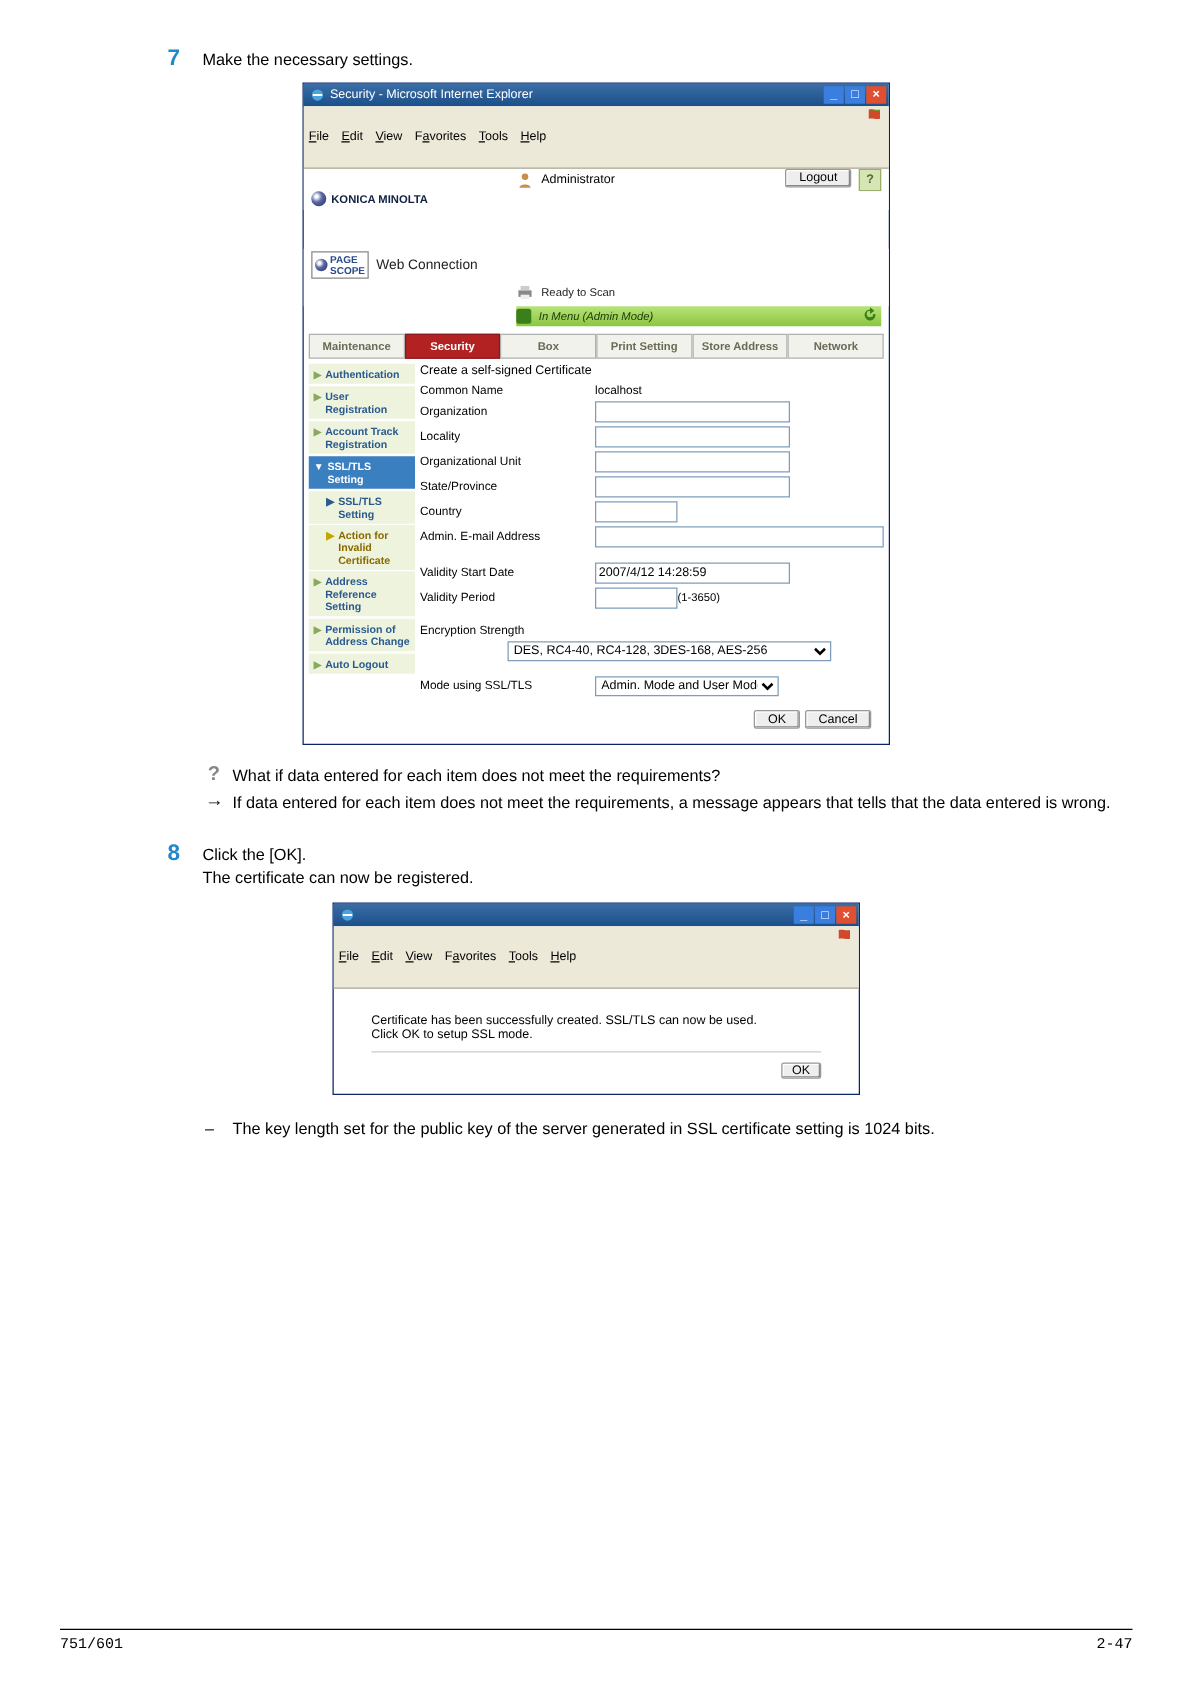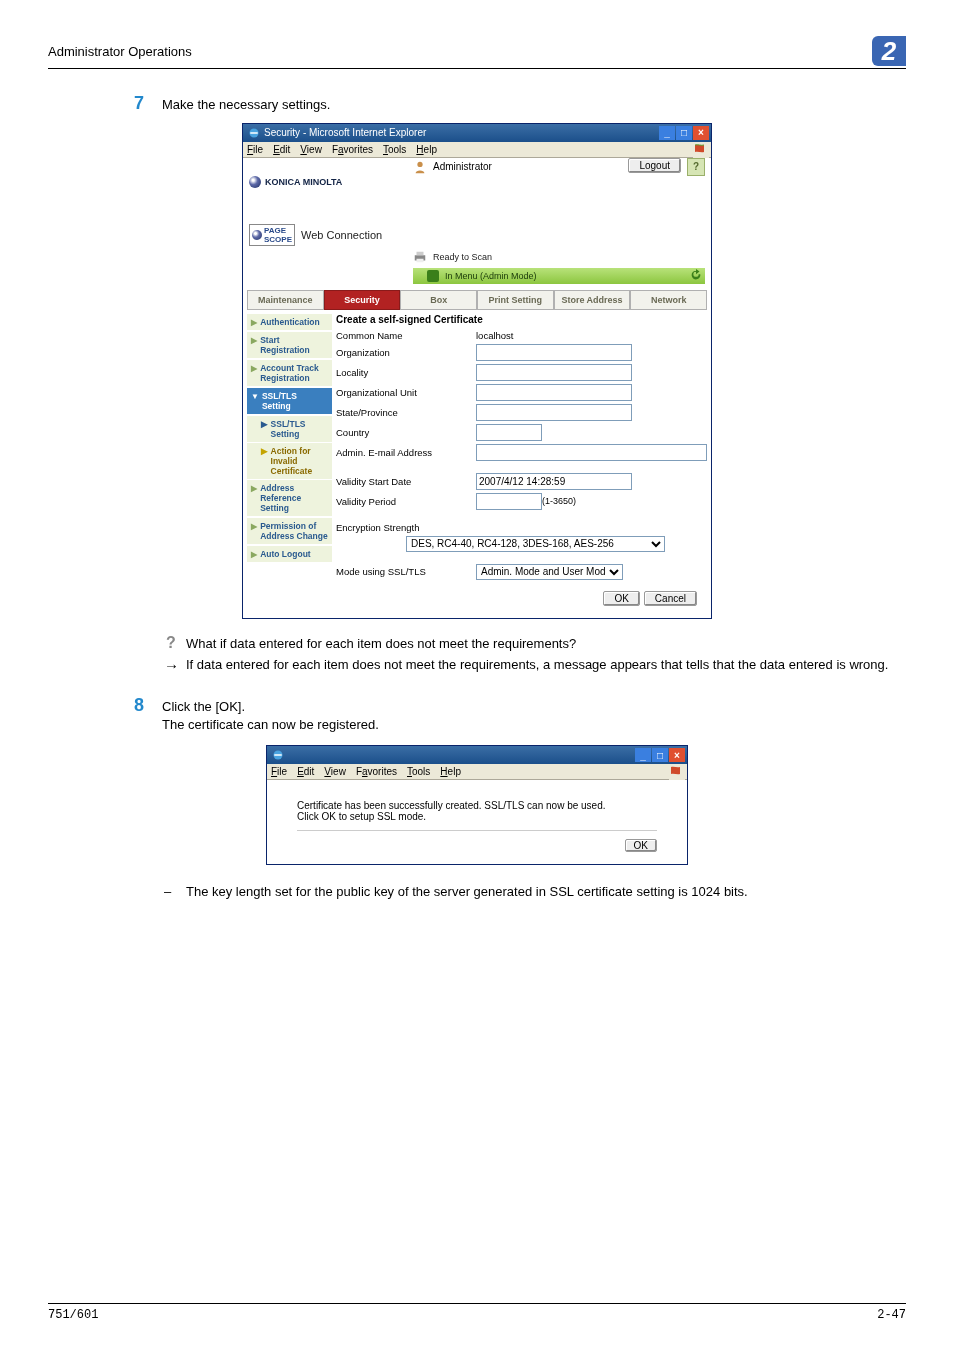--- a/index.html
+++ b/index.html
@@ -93,21 +93,21 @@
     width: 16px; height: 14px;
     display: inline-flex; align-items: center; justify-content: center;
     font-size: 10px; font-weight: bold;
   }
   .wb.min { background: #3a7fe0; color: #fff; }
   .wb.max { background: #3a7fe0; color: #fff; }
   .wb.cls { background: #e05030; color: #fff; }
   .menub {
     background: #ece9d8;
     border-bottom: 1px solid #aca899;
-    padding: 2px 4px;
+    padding: 19px 4px;
     display: flex;
     gap: 10px;
     font-size: 10px;
     color: #000;
     position: relative;
   }
   .menub .u { text-decoration: underline; }
   .menub .ieflag {
     position: absolute; right: 2px; top: 0; width: 16px; height: 16px;
   }
@@ -174,27 +174,28 @@
     background: #fff;
     padding: 2px 6px 4px 170px;
     font-size: 9px;
     color: #222;
     gap: 6px;
   }
   .statusstrip .sic { width:14px;height:14px; }
   .modebar {
     background: linear-gradient(#b8e27a, #8cc63f);
     margin: 0 6px 0 170px;
-    padding: 2px 14px;
+    padding: 2px 0;
     font-size: 9px;
     color: #1a3a0a;
     display: flex;
     align-items: center;
     gap: 6px;
     position: relative;
+    font-style: italic;
   }
   .modebar .mi { width:12px;height:12px;background:#3a7f1a;border-radius:2px; }
   .tabs {
     display: flex;
     margin: 6px 4px 0 4px;
     font-size: 9px;
     font-weight: bold;
   }
   .tabs .tab {
     flex: 1;
@@ -247,21 +248,21 @@
   .side .sub.sel { color: #8a6a00; }
   .side .sub.sel .arr { color: #c4a400; }
   .main {
     flex: 1;
     display: flex;
     flex-direction: column;
     font-size: 9.5px;
     gap: 3px;
   }
   .formh {
-    font-weight: bold;
+    font-weight: normal;
     font-size: 10px;
     margin-bottom: 2px;
   }
   .frow {
     display: flex;
     align-items: center;
   }
   .frow .lbl { width: 140px; }
   .frow .inp {
     border: 1px solid #7f9db9;
@@ -337,24 +338,20 @@
     justify-content: space-between;
     padding-top: 4px;
     font-size: 12px;
     font-family: Liberation Mono, monospace;
   }
 </style>
 </head>
 <body>
 
 <div class="page">
-  <div class="head-row">
-    <div class="head-title">Administrator Operations</div>
-    <div class="head-badge">2</div>
-  </div>
 
   <div class="step-row">
     <div class="step-num">7</div>
     <div class="step-body">Make the necessary settings.</div>
   </div>
 
   <div class="screenshot">
    <div class="win">
     <div class="tb">
       <span class="ico">
@@ -446,21 +443,21 @@
     </div>
 
     <div class="content">
       <div class="side">
         <div class="it">
               <span class="arr">▶</span>
               <span>Authentication</span>
             </div>
         <div class="it">
               <span class="arr">▶</span>
-              <span>Start Registration</span>
+              <span>User Registration</span>
             </div>
         <div class="it">
               <span class="arr">▶</span>
               <span>Account Track Registration</span>
             </div>
         <div class="it open">
               <span class="arr">▼</span>
               <span>SSL/TLS Setting</span>
             </div>
         <div class="sub">

